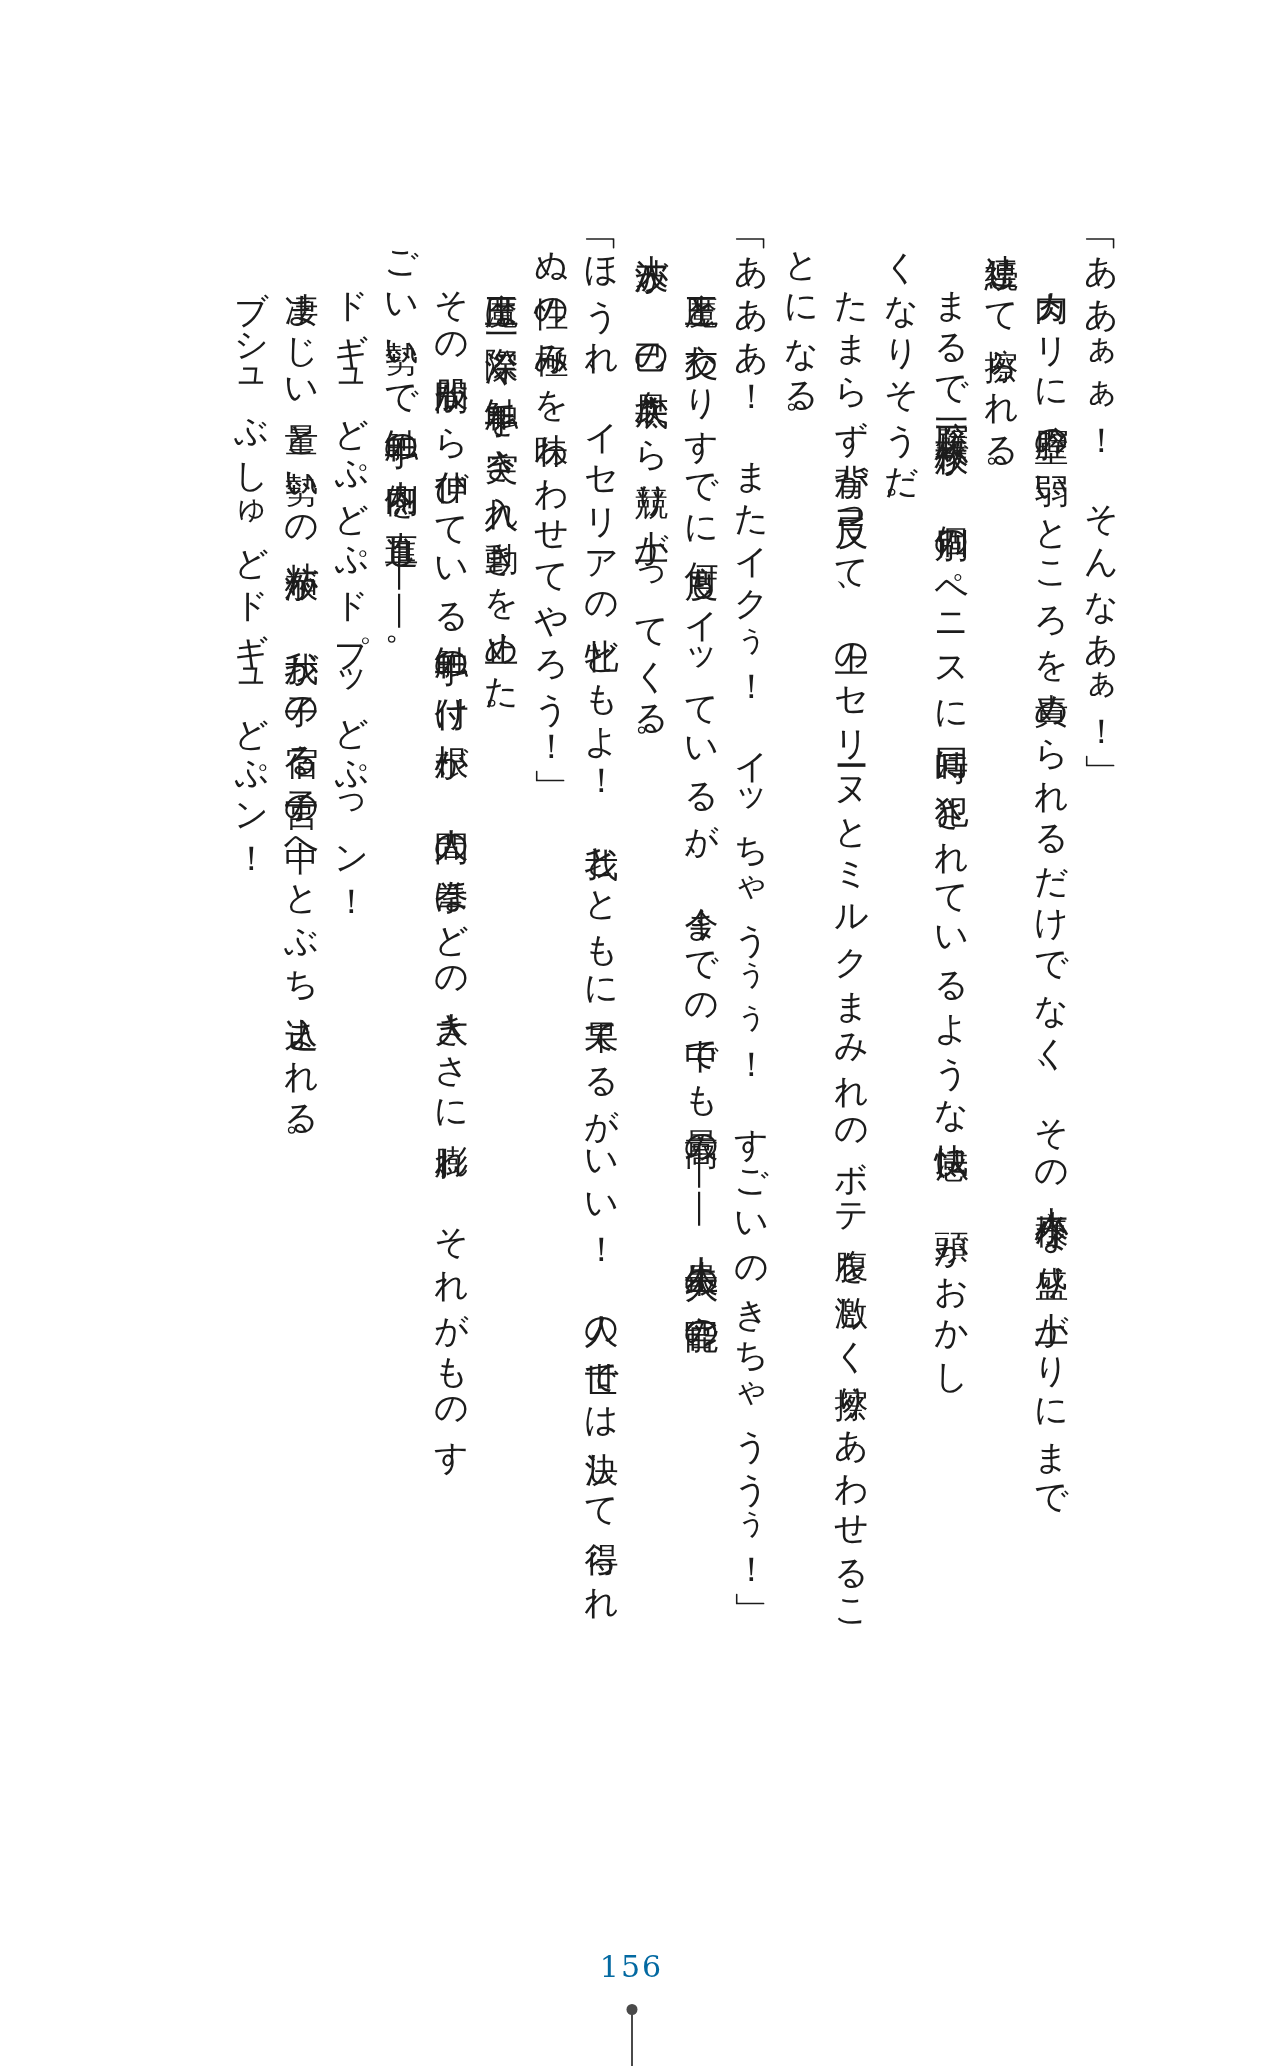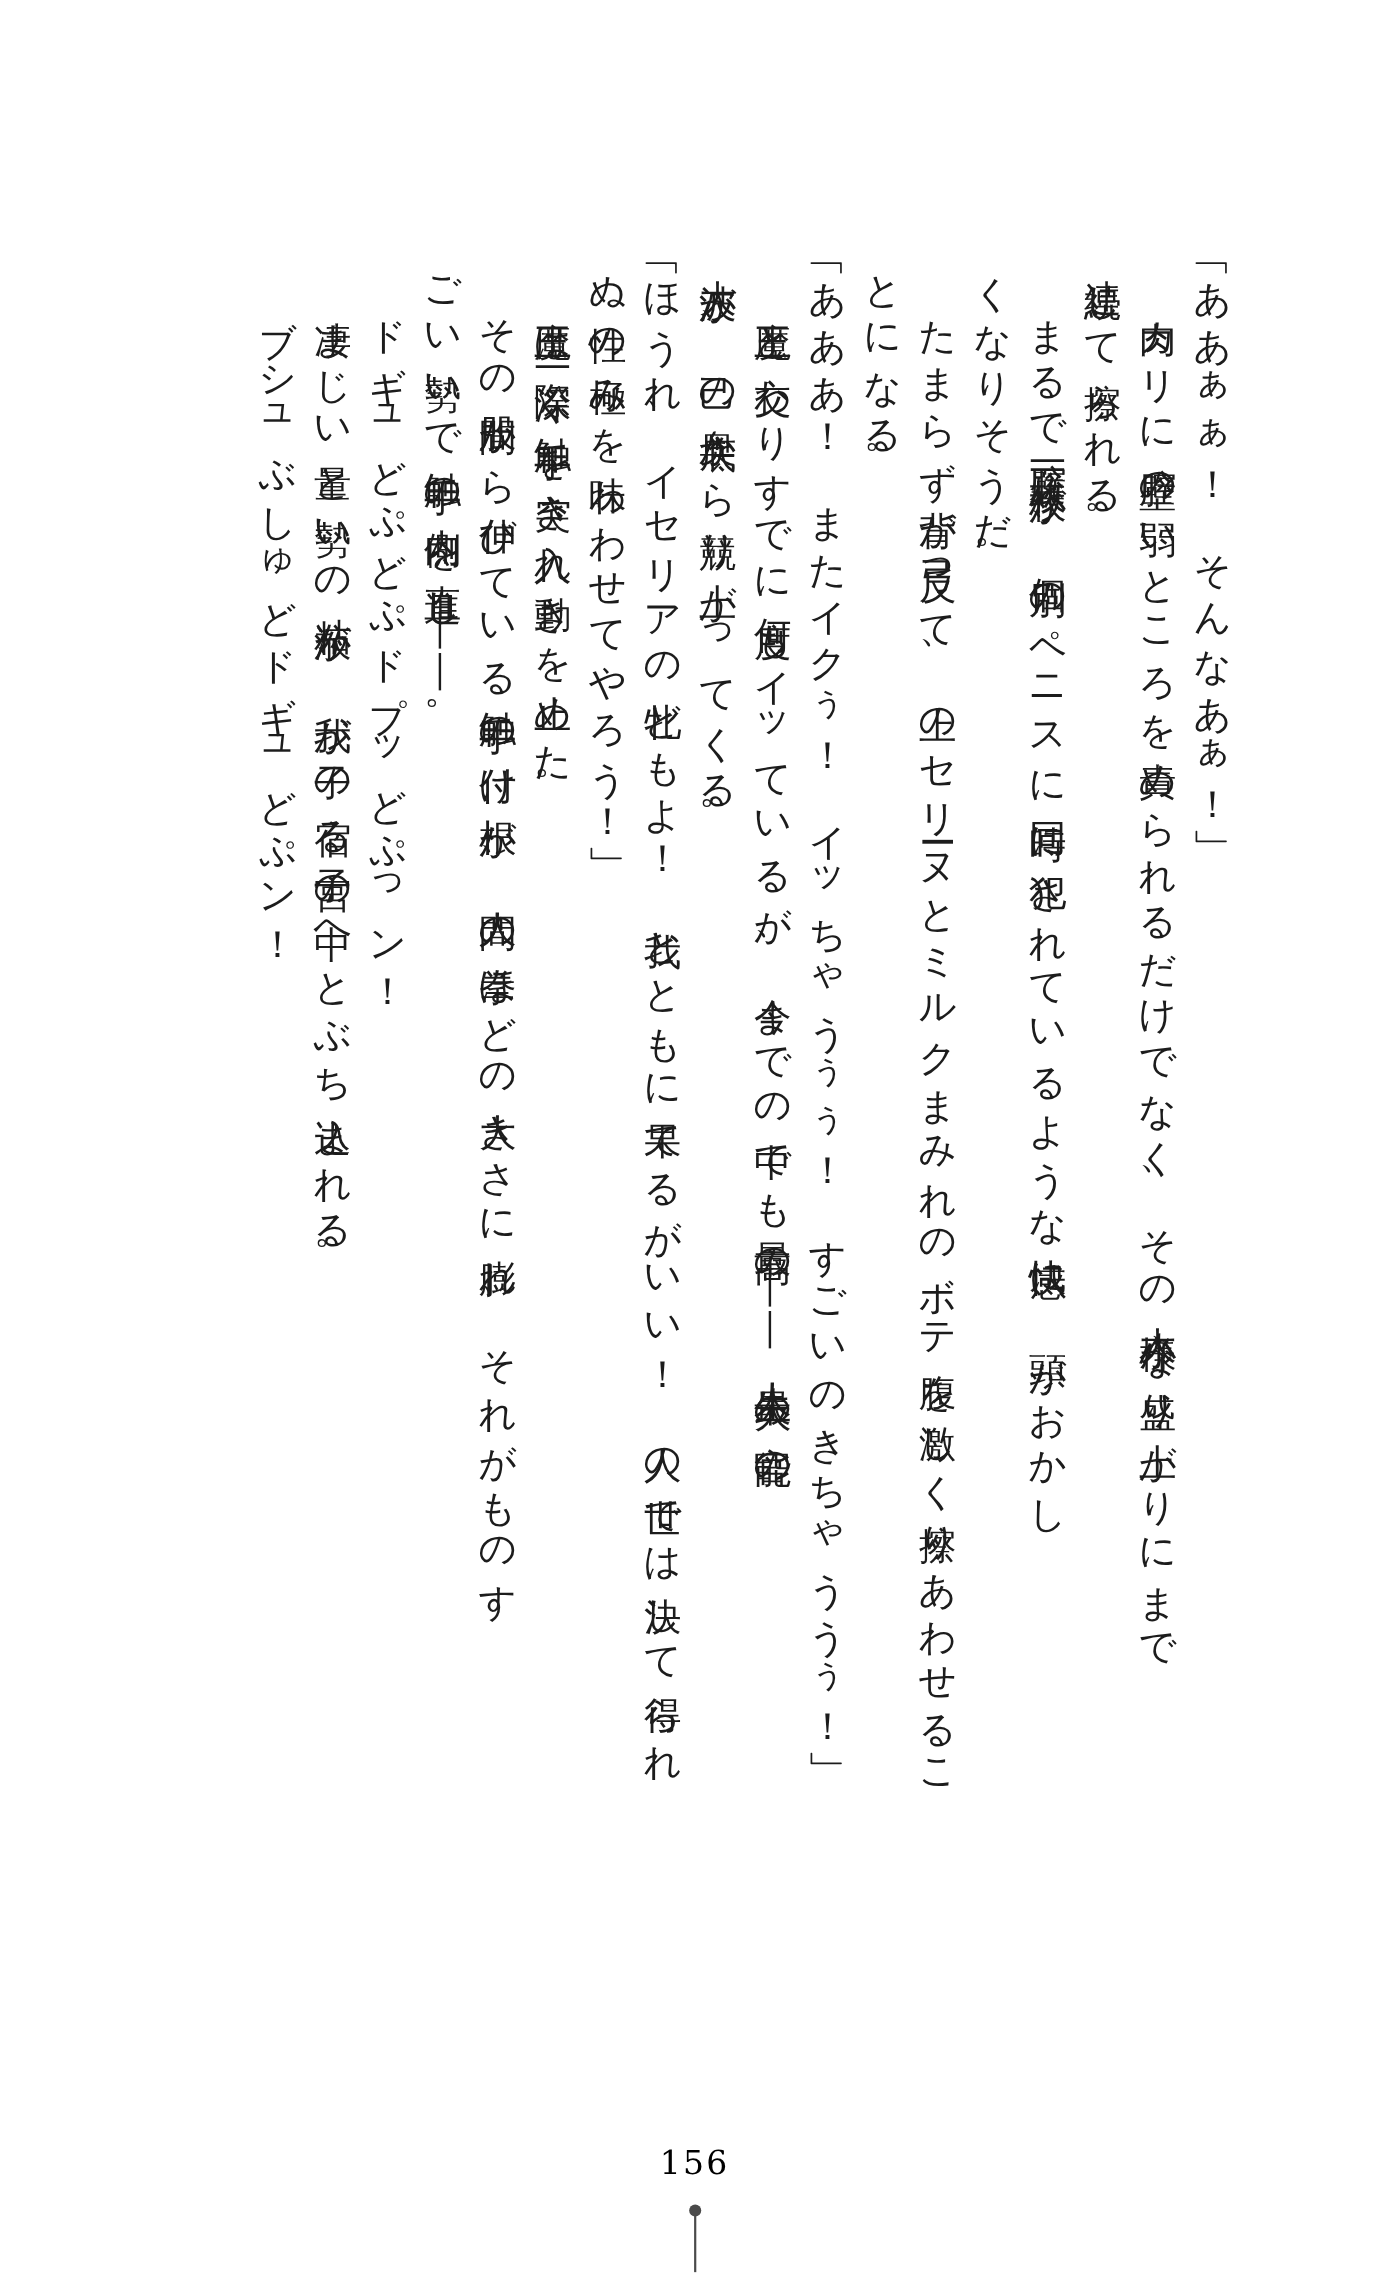--- a/index.html
+++ b/index.html
@@ -34,21 +34,21 @@
     white-space: pre-wrap;
   }
   .page-number {
     position: absolute;
     bottom: 82px;
     left: 0;
     width: 100%;
     text-align: center;
     font-size: 30px;
     letter-spacing: 2px;
-    color: #000000;
+    color: #0369a1;
   }
   .ornament {
     position: absolute;
     bottom: 0;
     left: 50%;
     transform: translateX(-50%);
     width: 14px;
     height: 62px;
   }
   .ornament-dot {

